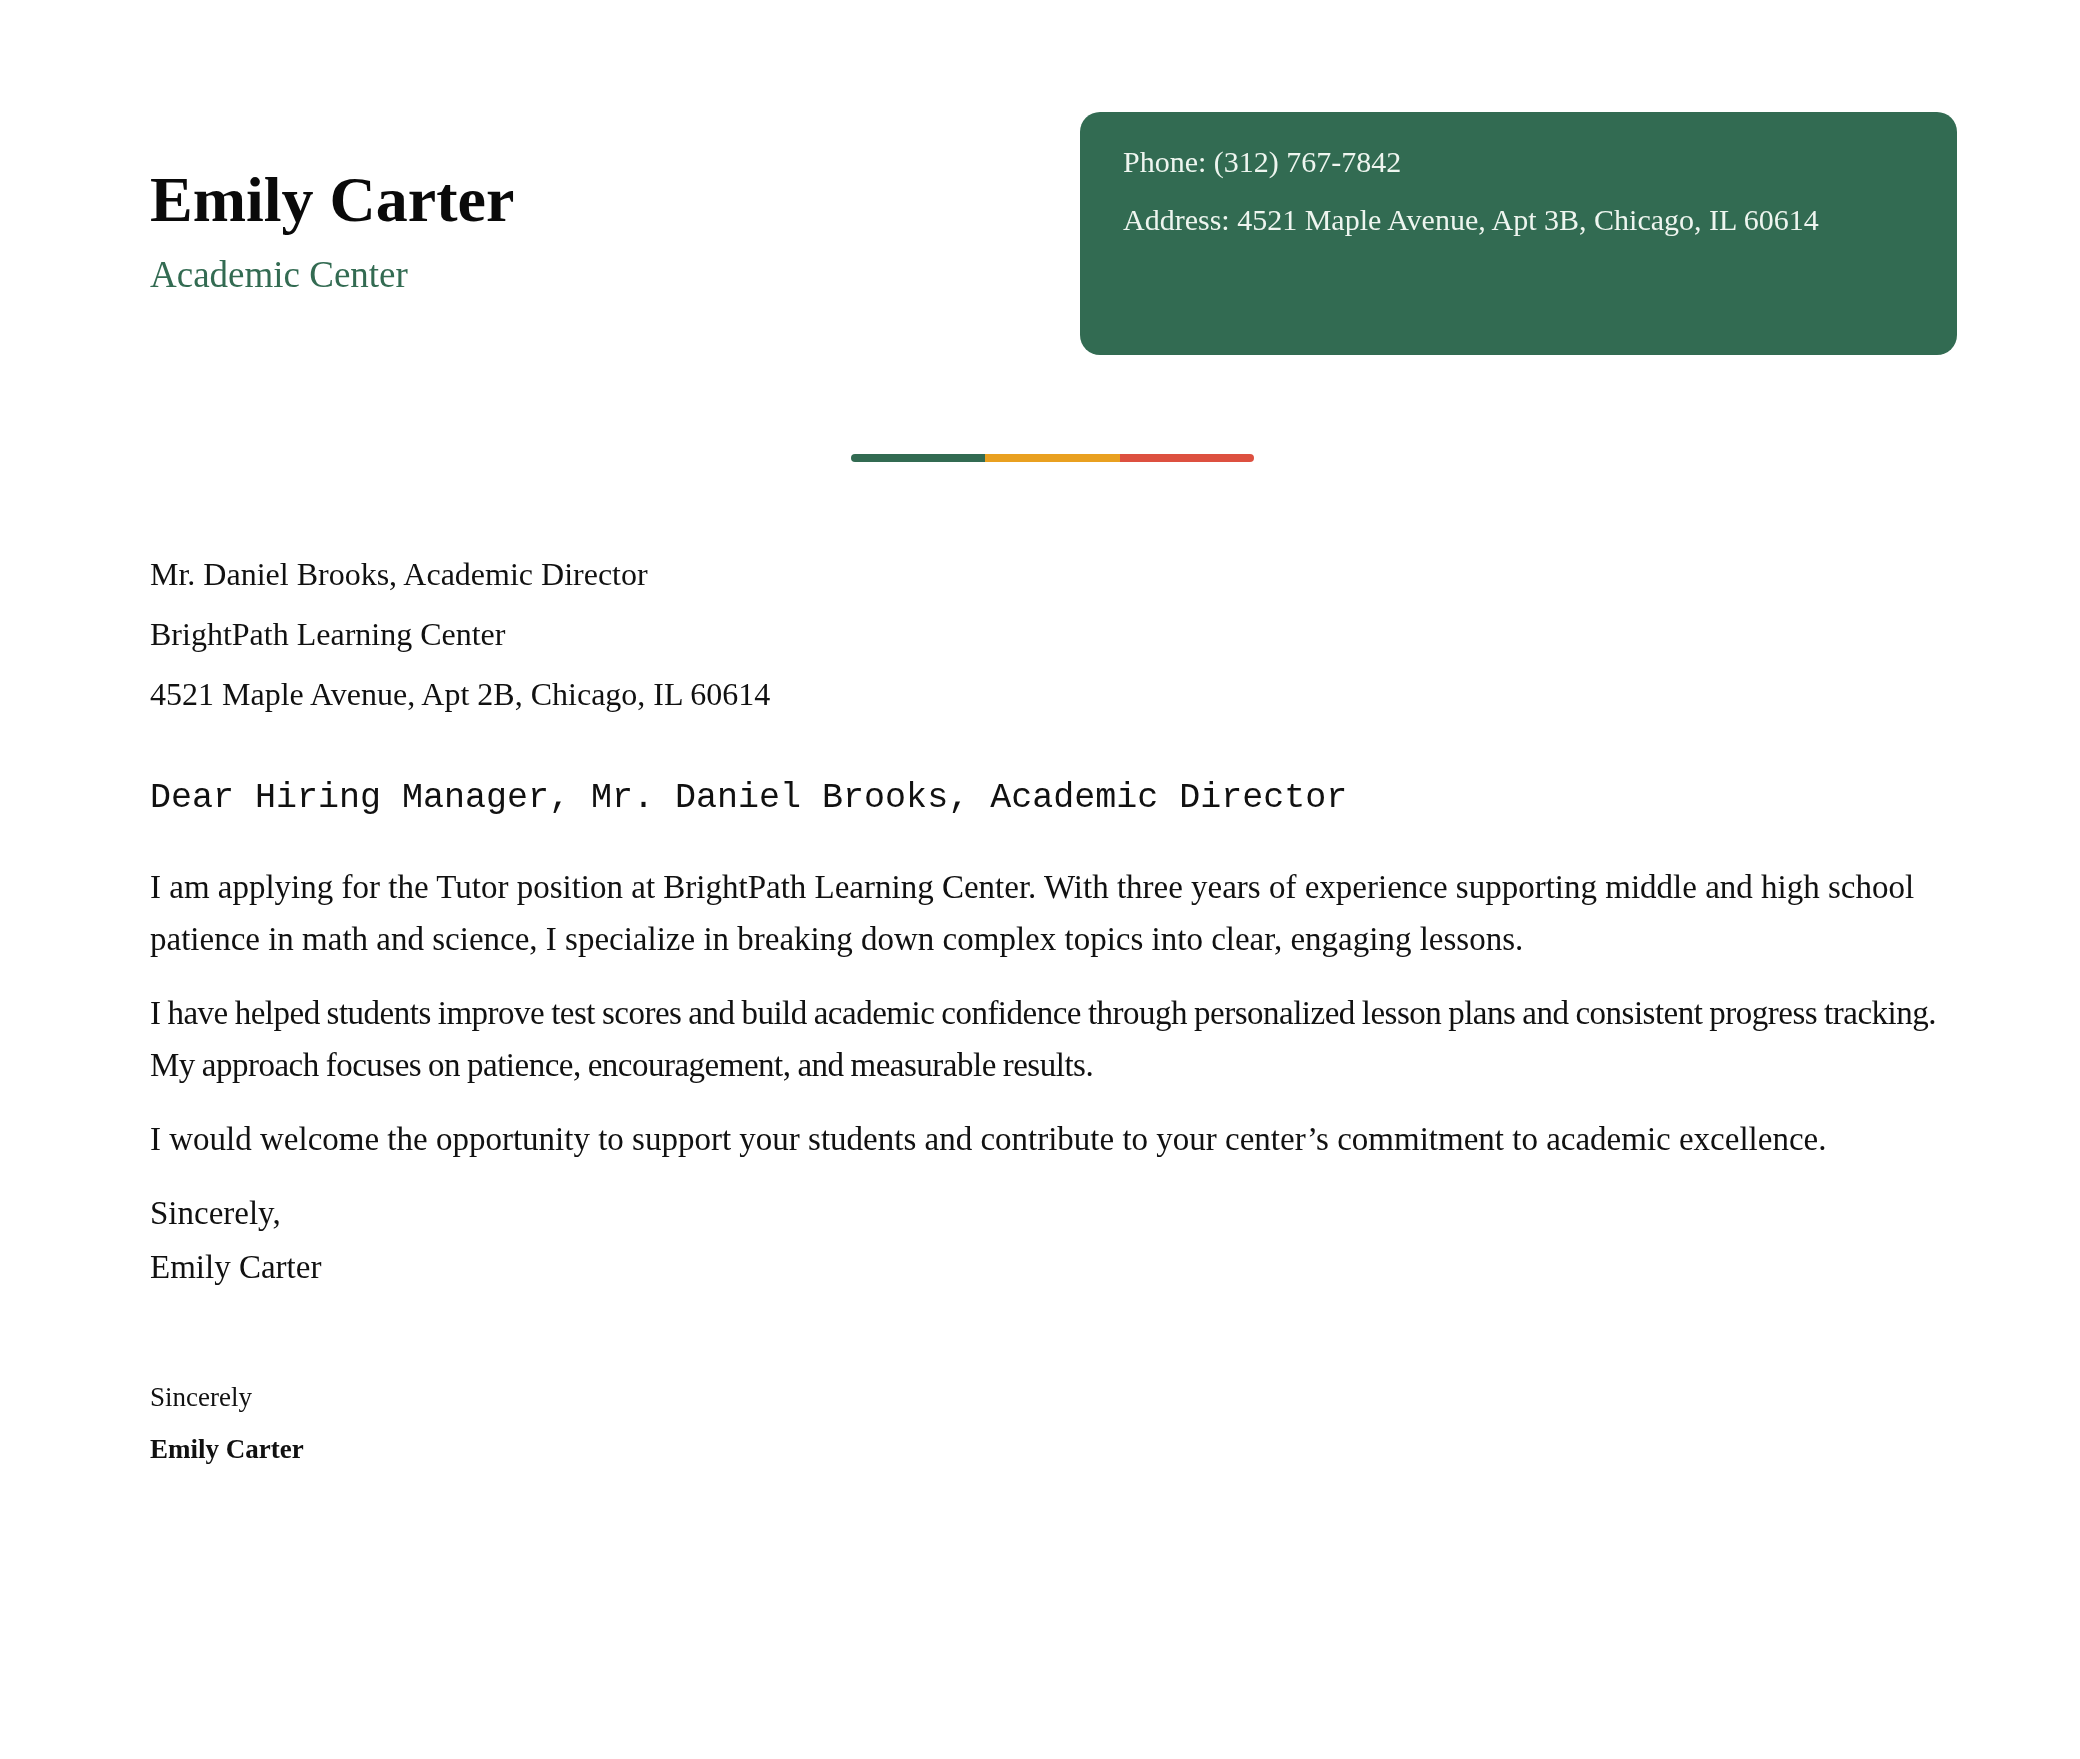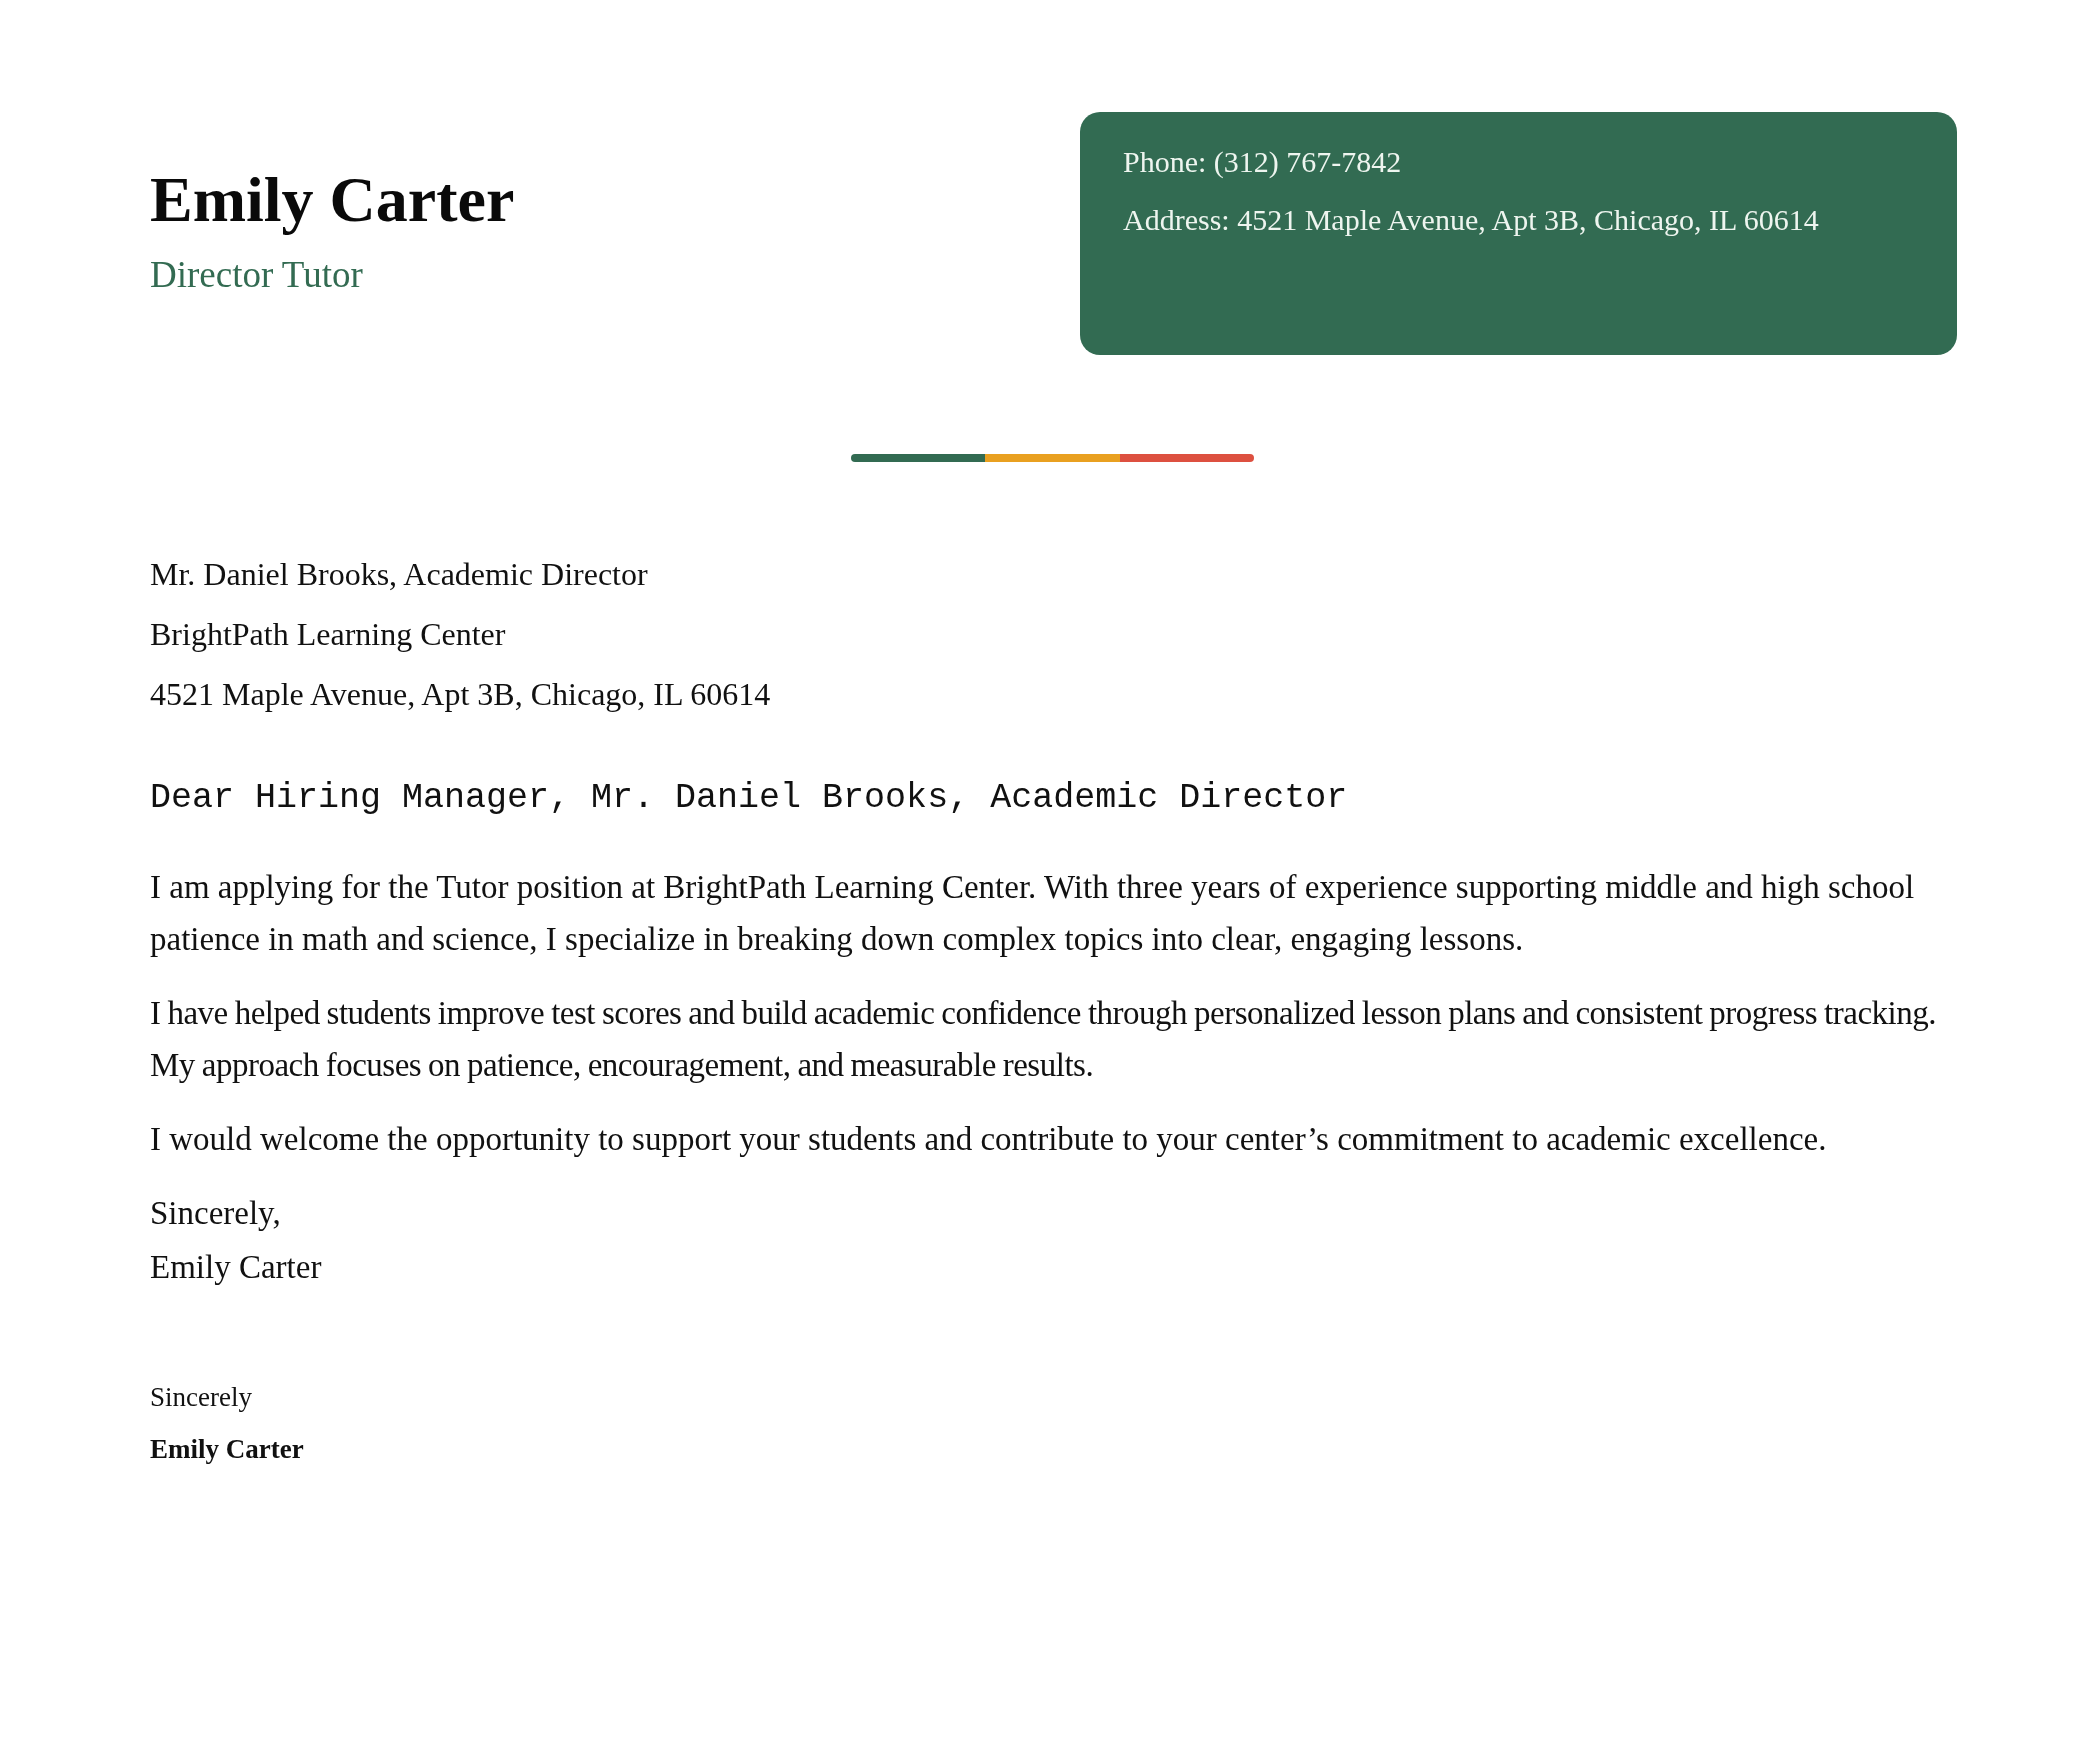--- a/index.html
+++ b/index.html
@@ -129,37 +129,37 @@
     .signature .sig-name {
       font-weight: bold;
     }
   </style>
 </head>
 <body>
 
 <div class="page">
 
   <h1 class="name">Emily Carter</h1>
-  <div class="role" style="color: rgb(51, 107, 82);">Director Tutor</div>
+  <div class="role" style="color: rgb(51, 107, 82);">Academic Center</div>
 
   <div class="contact-box" style="background: rgb(50, 107, 82);">
     <div class="contact-line">Phone: (312) 767-7842</div>
     <div class="contact-line">Address: 4521 Maple Avenue, Apt 3B, Chicago, IL 60614</div>
   </div>
 
   <div class="divider">
     <div class="seg" style="background: rgb(50, 107, 82);"></div>
     <div class="seg" style="background: rgb(233, 160, 32);"></div>
     <div class="seg" style="background: rgb(221, 80, 64);"></div>
   </div>
 
   <div class="recipient">
     <div>Mr. Daniel Brooks, Academic Director</div>
     <div>BrightPath Learning Center</div>
-    <div>4521 Maple Avenue, Apt 3B, Chicago, IL 60614</div>
+    <div>4521 Maple Avenue, Apt 2B, Chicago, IL 60614</div>
   </div>
 
   <div class="salutation">Dear Hiring Manager, Mr. Daniel Brooks, Academic Director</div>
 
   <div class="body-text">
     <p>I am applying for the Tutor position at BrightPath Learning Center. With three years of experience supporting middle and high school patience in math and science, I specialize in breaking down complex topics into clear, engaging lessons.</p>
     <p class="tight">I have helped students improve test scores and build academic confidence through personalized lesson plans and consistent progress tracking. My approach focuses on patience, encouragement, and measurable results.</p>
     <p>I would welcome the opportunity to support your students and contribute to your center’s commitment to academic excellence.</p>
   </div>
 

